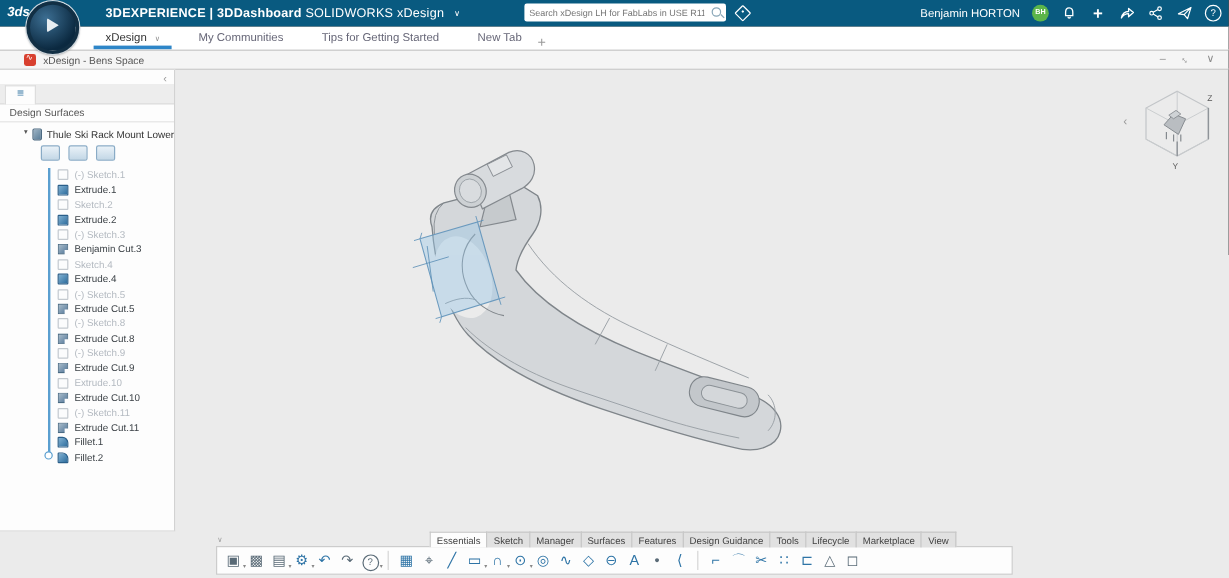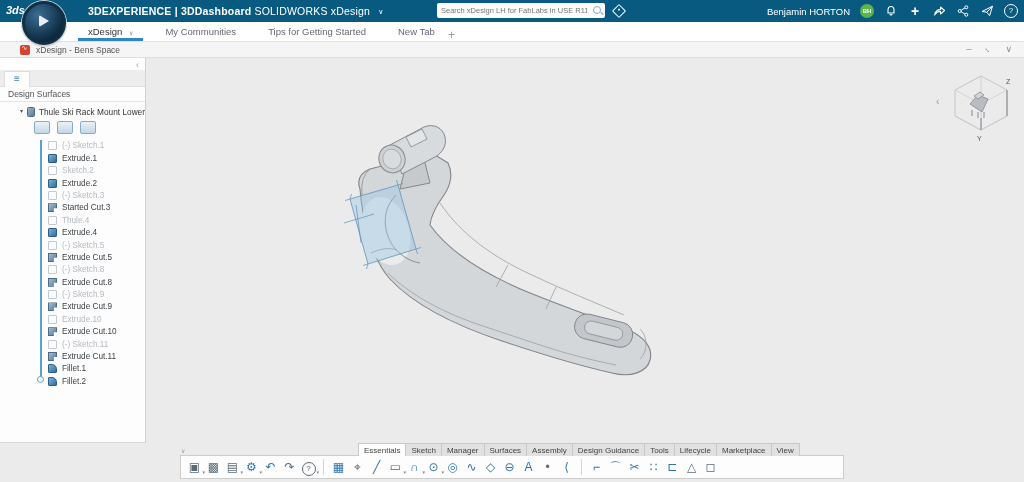--- a/index.html
+++ b/index.html
@@ -244,21 +244,21 @@
         <div class="atab">
           <span>Sketch</span>
         </div>
         <div class="atab">
           <span>Manager</span>
         </div>
         <div class="atab">
           <span>Surfaces</span>
         </div>
         <div class="atab">
-          <span>Assembly</span>
+          <span>Features</span>
         </div>
         <div class="atab">
           <span>Design Guidance</span>
         </div>
         <div class="atab">
           <span>Tools</span>
         </div>
         <div class="atab">
           <span>Lifecycle</span>
         </div>
@@ -424,25 +424,25 @@
           <div class="trow t-extrude">
             <span class="ficon"></span>
             <span>Extrude.2</span>
           </div>
           <div class="trow t-sketch muted">
             <span class="ficon"></span>
             <span>(-) Sketch.3</span>
           </div>
           <div class="trow t-cut">
             <span class="ficon"></span>
-            <span>Started Cut.3</span>
-          </div>
-          <div class="trow t-sketch muted">
-            <span class="ficon"></span>
-            <span>Thule.4</span>
+            <span>Benjamin Cut.3</span>
+          </div>
+          <div class="trow t-sketch muted">
+            <span class="ficon"></span>
+            <span>Sketch.4</span>
           </div>
           <div class="trow t-extrude">
             <span class="ficon"></span>
             <span>Extrude.4</span>
           </div>
           <div class="trow t-sketch muted">
             <span class="ficon"></span>
             <span>(-) Sketch.5</span>
           </div>
           <div class="trow t-cut">

